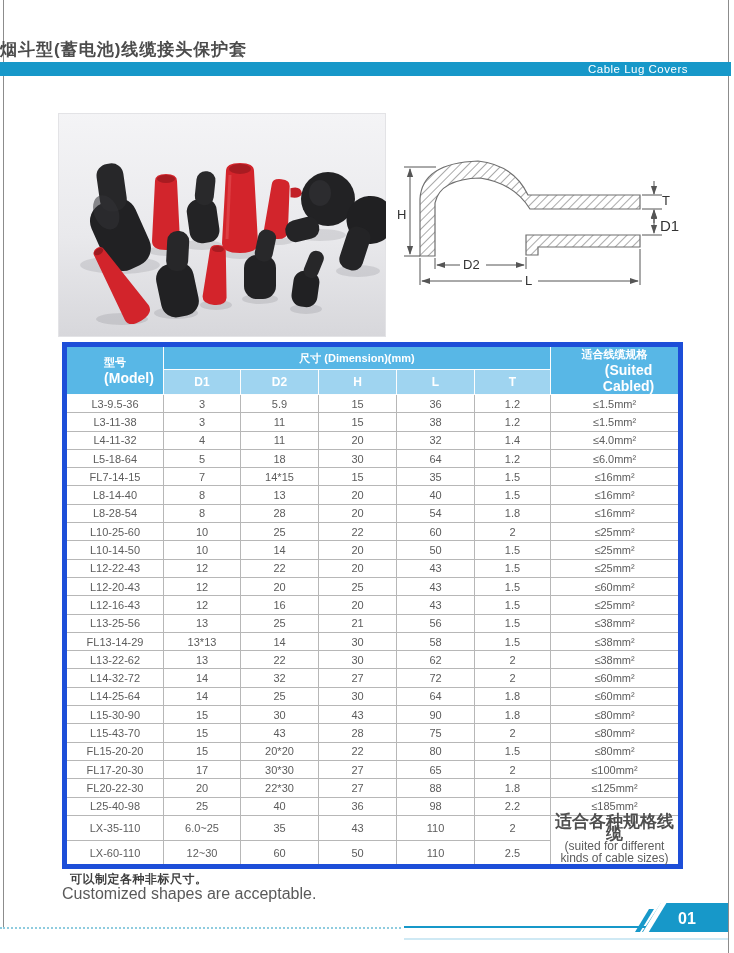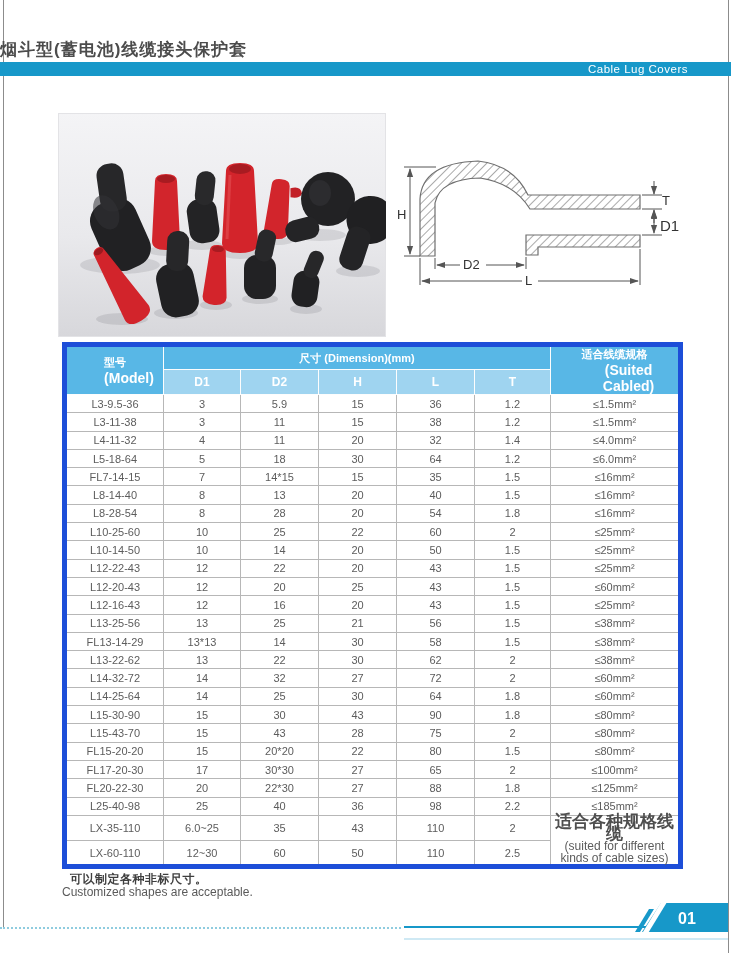--- a/index.html
+++ b/index.html
@@ -33,21 +33,21 @@
   th.hdr-dark  { background:var(--hdrDark,#58b7e6); }
   th.hdr-light { background:var(--hdrLight,#9fd4f0); }
   th .small-en { font-weight:bold; font-size:14px;margin-left:28px; }
   table.spec tbody td { height:18.3px; border:1px solid #b7b7b7; background:#fff; font-size:11px; }
   table.spec { border:5px solid #1d4ed8; }
   td.suited-merged { line-height:12px; }
   td.suited-merged .cn { font-weight:bold; font-size:17px; color:#4e4e4e;font-family:Liberation Serif, serif; }
   td.suited-merged .en { font-size:12px; color:#5c5c5c; }
 
   .note-cn { position:absolute; left:62px; top:871px; font-size:12px; color:#3f3f3f; font-weight:bold; letter-spacing:.5px;margin-left:8px;}
-  .note-en { position:absolute; left:62px; top:885px; font-size:12px; color:#5a5a5a; }
+  .note-en { position:absolute; left:62px; top:885px; font-size:16px; color:#5a5a5a; }
 
   .footer-dotted { position:absolute; left:0; top:927px; width:401px; border-top:2px dotted #8fccdf; }
   .footer-web { position:absolute; left:404px; top:905px; width:240px; text-align:left;
                 font-size:16px; color:#0f766e; letter-spacing:.3px;margin-top:48px; }
   .footer-underline { position:absolute; left:404px; top:926px; width:244px; height:2px; background:var(--accent,#1798c9); }
   .footer-thinline { position:absolute; left:404px; top:938px; width:324px; height:2px; background:#cfe9f4; }
   .page-badge { position:absolute; left:615px; top:899px; width:119px; height:36px; }
   .page-badge text { font-size:16px; font-weight:bold; fill:#fff; font-family:"Liberation Sans",sans-serif; }
 
   .dim-label { font-size:13px; fill:#333; font-family:"Liberation Sans",sans-serif; }

